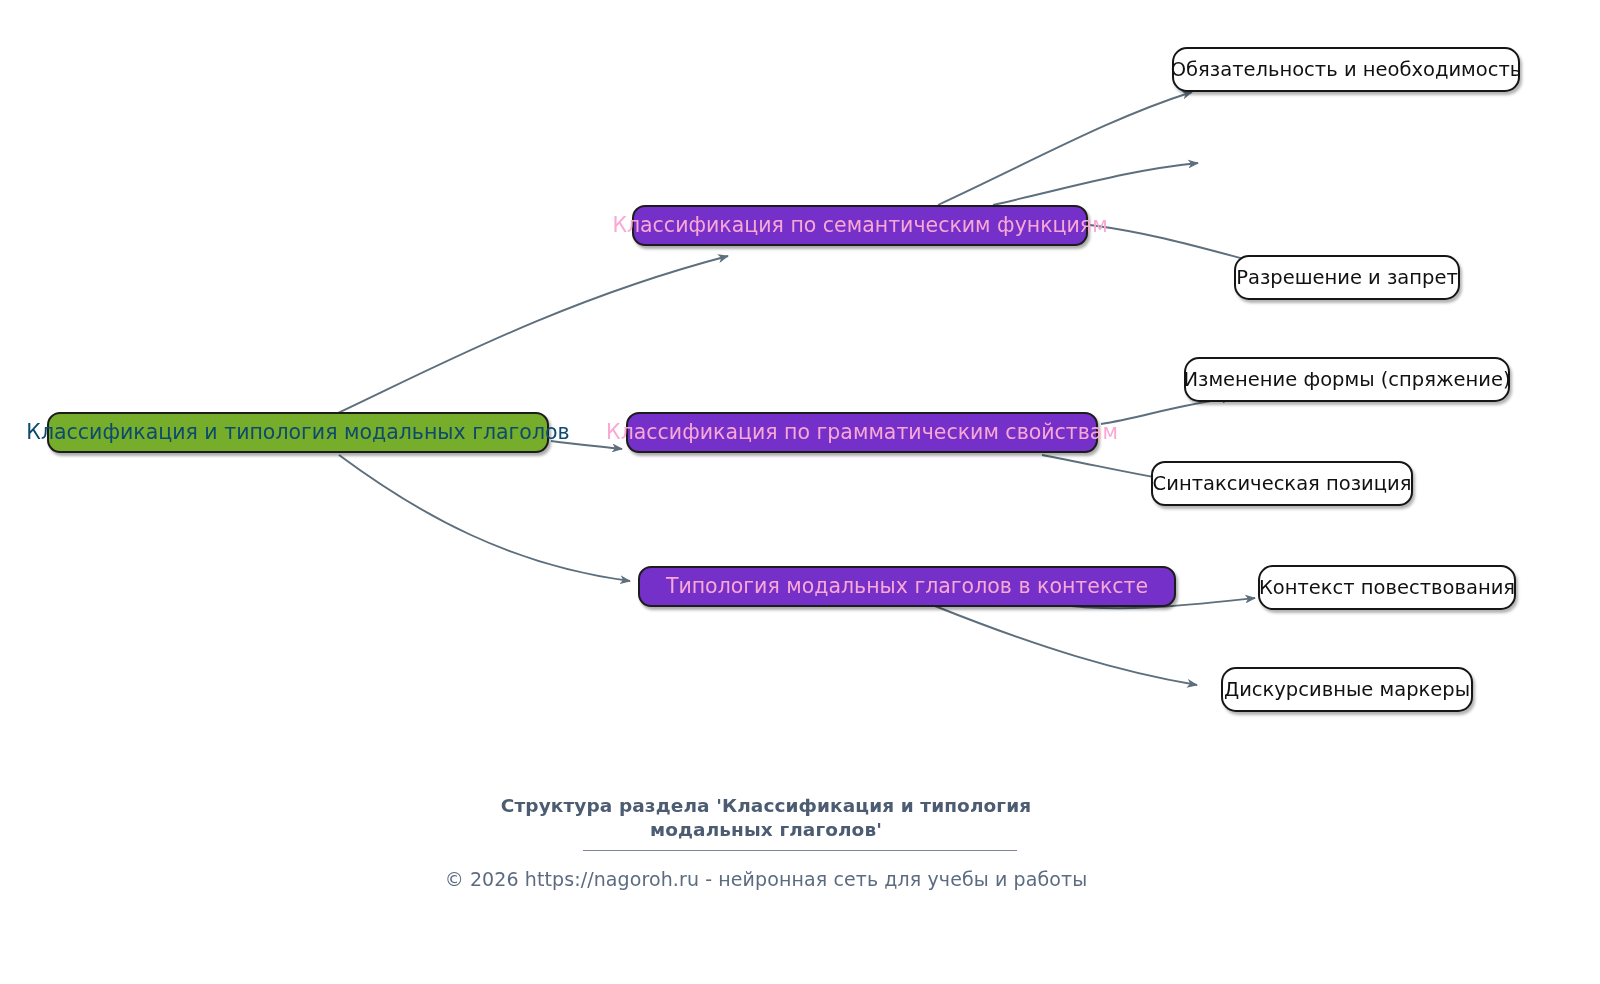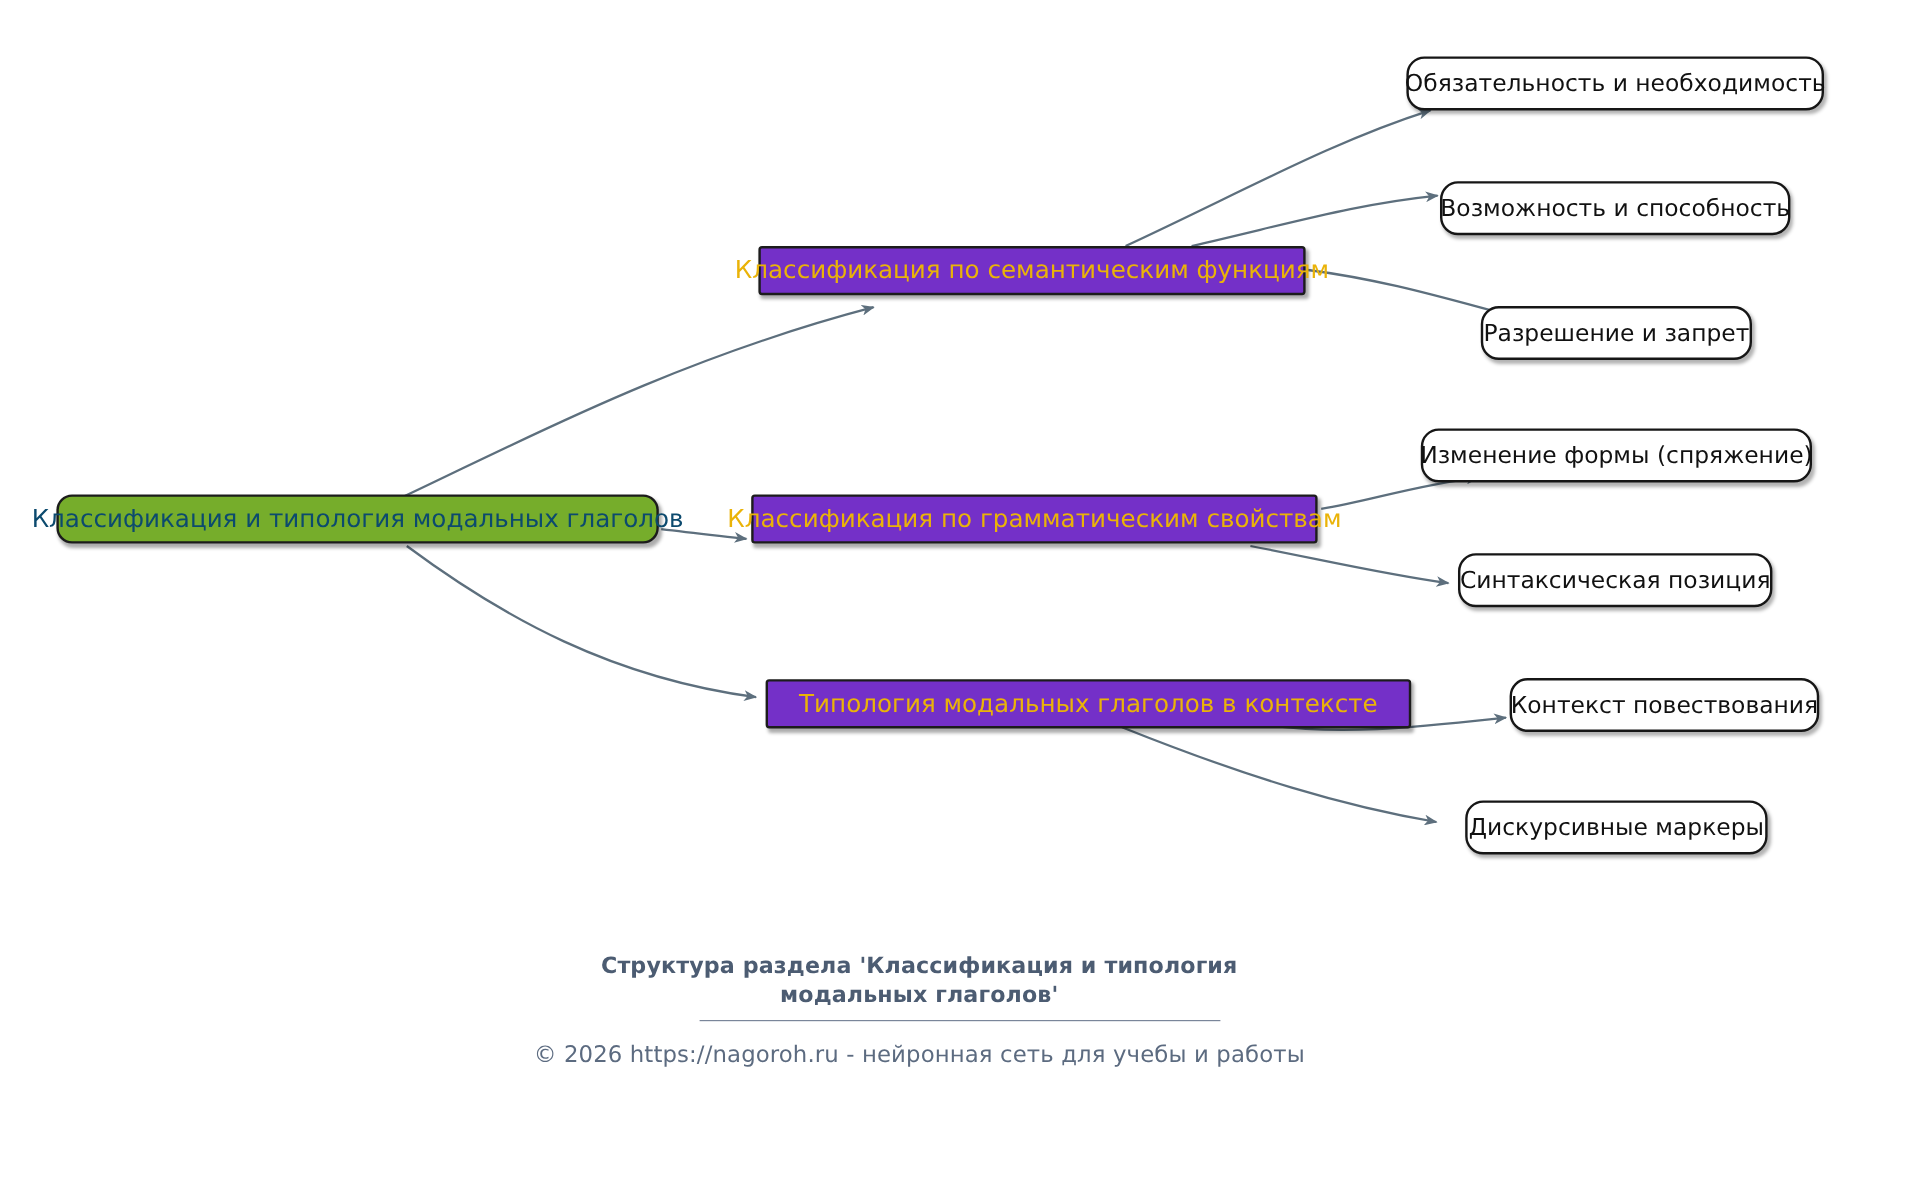--- a/index.html
+++ b/index.html
@@ -46,22 +46,22 @@
     border: 2px solid #1c1c1c;
     border-radius: 13px;
     color: #0c4a6e;
     font-size: 20.5px;
     box-shadow: 2px 3px 3px rgba(0,0,0,0.33);
   }
 
   .node-branch {
     background: #7430c8;
     border: 2px solid #1c1c1c;
-    border-radius: 3px;
-    color: #eab308;
+    border-radius: 13px;
+    color: #f9a8d4;
     font-size: 20.5px;
     box-shadow: 2px 3px 3px rgba(0,0,0,0.33);
   }
 
   .node-leaf {
     background: #ffffff;
     border: 2px solid #161616;
     border-radius: 15px;
     color: #111111;
     font-size: 19.5px;
@@ -145,33 +145,30 @@
   </div>
 
   <div class="node node-branch" style="left:638px; top:566px; width:538px; height:41px;">
     <span>Типология модальных глаголов в контексте</span>
   </div>
 
   <div class="node node-leaf" style="left:1172px; top:47px; width:348px; height:45px;">
     <span>Обязательность и необходимость</span>
   </div>
 
-  <div class="node node-leaf" style="left:1200px; top:151px; width:292px; height:45px;">
-    <span>Возможность и способность</span>
-  </div>
 
   <div class="node node-leaf" style="left:1234px; top:255px; width:226px; height:45px;">
     <span>Разрешение и запрет</span>
   </div>
 
   <div class="node node-leaf" style="left:1184px; top:357px; width:326px; height:45px;">
     <span>Изменение формы (спряжение)</span>
   </div>
 
-  <div class="node node-leaf" style="left:1215px; top:461px; width:262px; height:45px;">
+  <div class="node node-leaf" style="left:1151px; top:461px; width:262px; height:45px;border-radius:14px;">
     <span>Синтаксическая позиция</span>
   </div>
 
   <div class="node node-leaf" style="left:1218px; top:565px; width:258px; height:45px;margin-left:40px;">
     <span>Контекст повествования</span>
   </div>
 
   <div class="node node-leaf" style="left:1221px; top:667px; width:252px; height:45px;">
     <span>Дискурсивные маркеры</span>
   </div>

